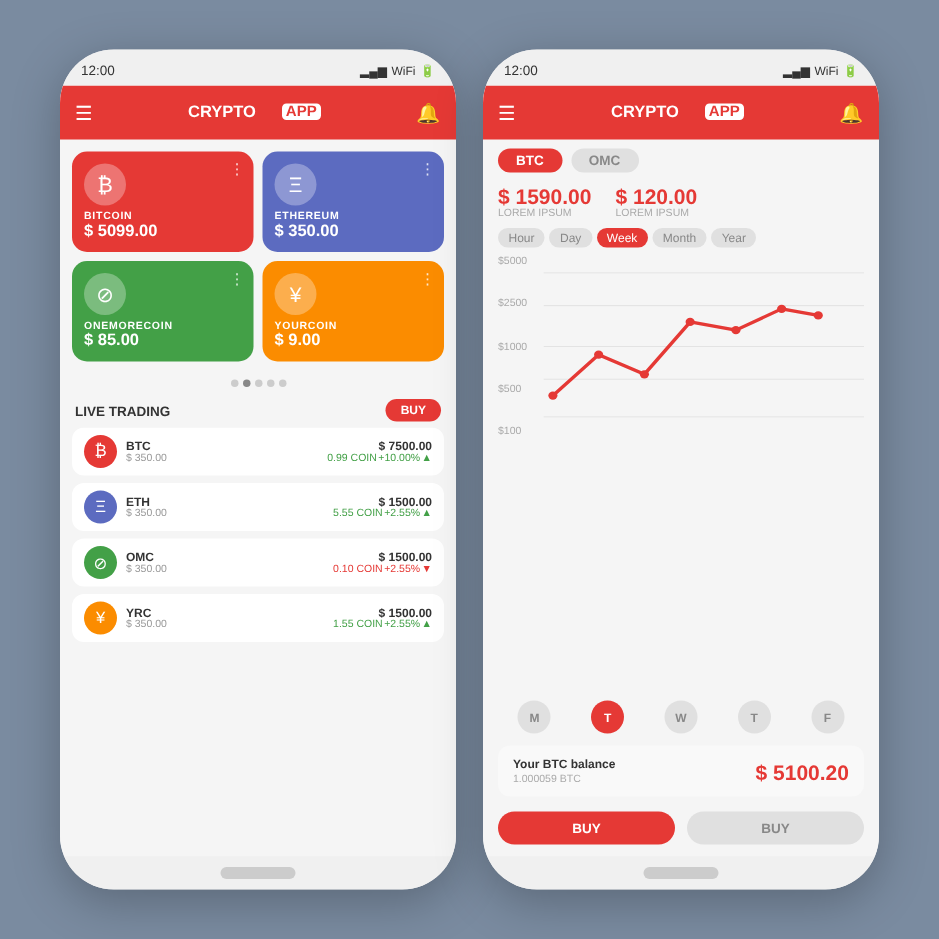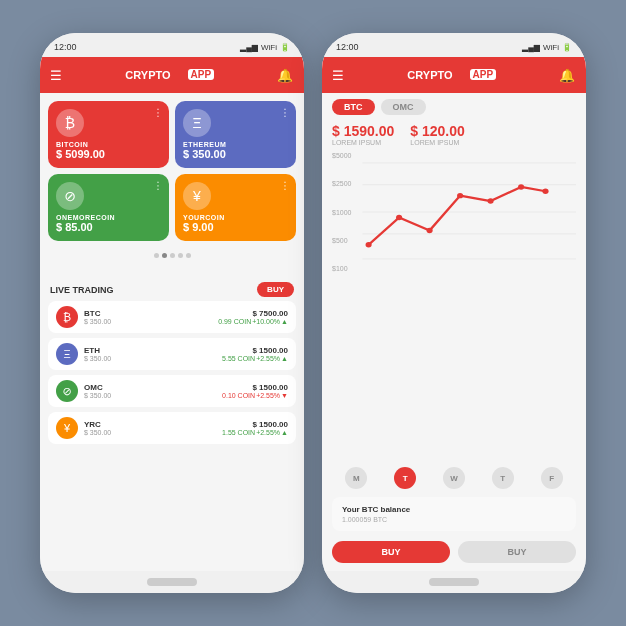--- a/index.html
+++ b/index.html
@@ -167,21 +167,20 @@
       background: #ccc;
     }
     .dot.active { background: #888; }
 
     
     .section-header {
       display: flex;
       align-items: center;
       justify-content: space-between;
       padding: 4px 10px;
-      margin-top: 16px;
     }
     .section-title {
       font-size: 9px;
       font-weight: bold;
       color: #333;
     }
     .buy-btn {
       background: #e53935;
       color: white;
       border: none;
@@ -581,20 +580,27 @@
         <div class="balance-col">
           <div class="balance-amount">$ 1590.00</div>
           <div class="balance-label">LOREM IPSUM</div>
         </div>
         <div class="balance-col">
           <div class="balance-amount">$ 120.00</div>
           <div class="balance-label">LOREM IPSUM</div>
         </div>
       </div>
 
+      <div class="time-tabs">
+        <div class="time-tab">Hour</div>
+        <div class="time-tab">Day</div>
+        <div class="time-tab active">Week</div>
+        <div class="time-tab">Month</div>
+        <div class="time-tab">Year</div>
+      </div>
 
       <div class="chart-area">
         <div class="chart-y-labels">
           <span>$5000</span>
           <span>$2500</span>
           <span>$1000</span>
           <span>$500</span>
           <span>$100</span>
         </div>
         <svg class="chart-svg" viewBox="0 0 200 110" preserveAspectRatio="none">
@@ -621,20 +627,21 @@
         <div class="day-tab">M</div>
         <div class="day-tab active">T</div>
         <div class="day-tab">W</div>
         <div class="day-tab">T</div>
         <div class="day-tab">F</div>
       </div>
 
       <div class="btc-balance-card">
         <div class="btc-balance-title">Your BTC balance</div>
         <div class="btc-balance-sub">1.000059 BTC</div>
+        <div class="btc-balance-amount">$ 5100.20</div>
       </div>
 
       <div class="action-buttons">
         <button class="action-btn-red">BUY</button>
         <button class="action-btn-gray">BUY</button>
       </div>
     </div>
   </div>
   <div class="phone-bottom">
     <div class="home-button"></div>

